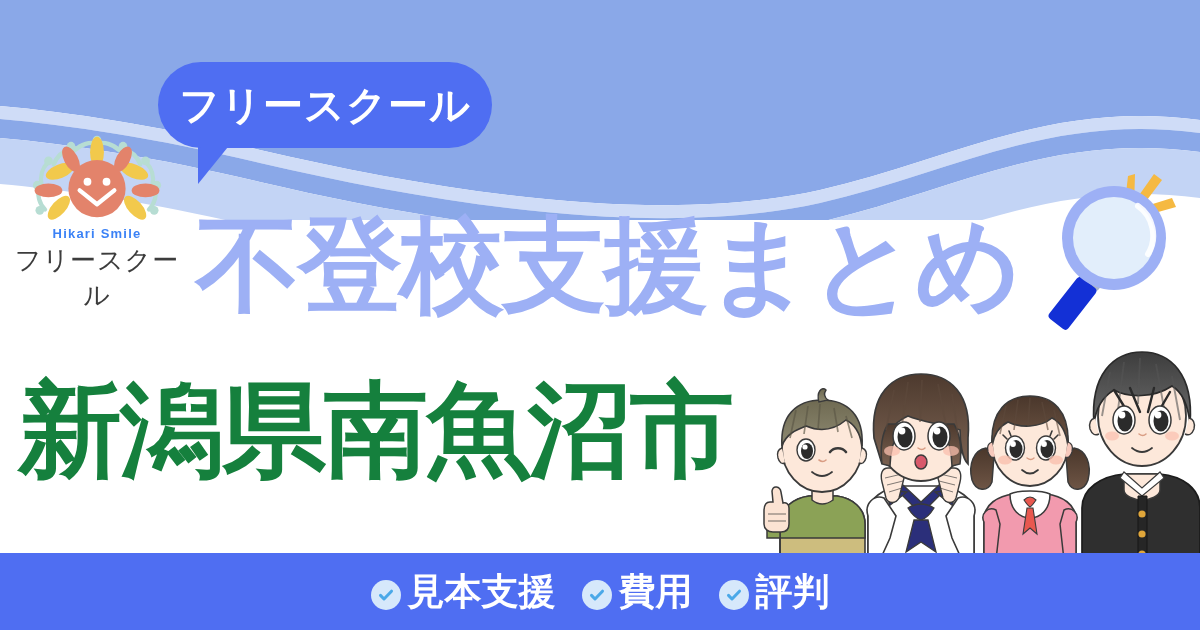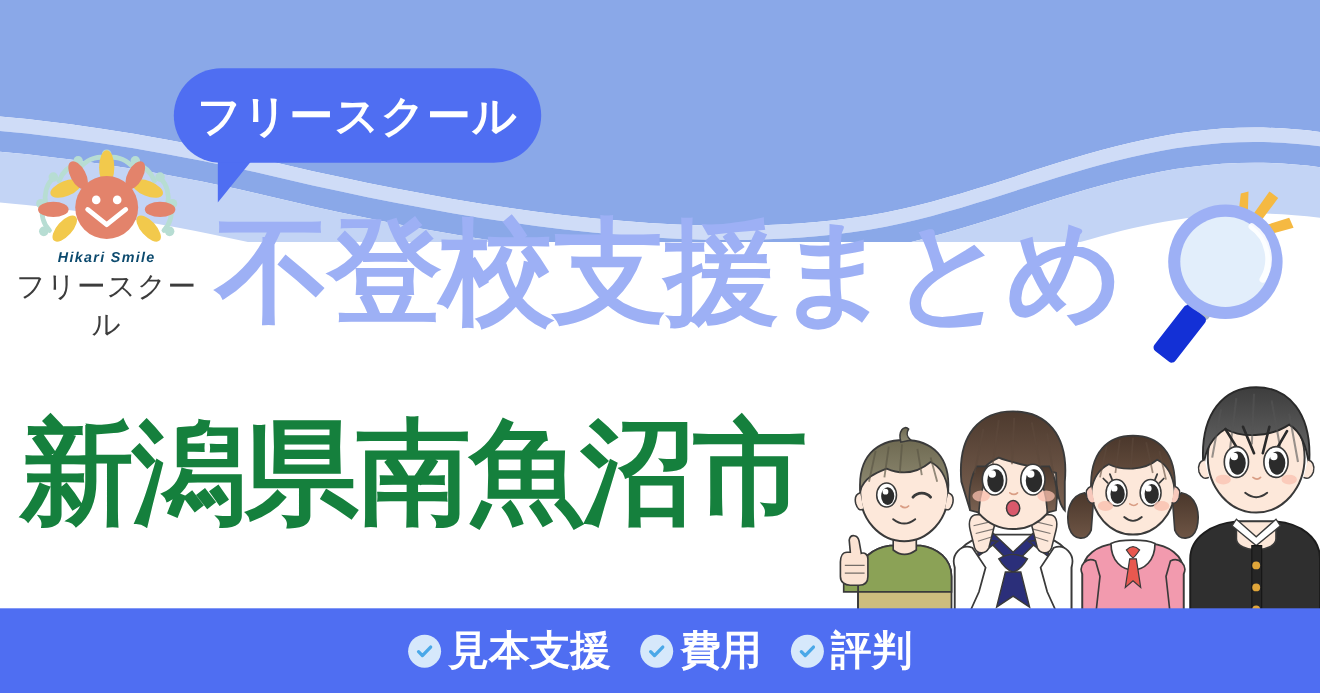--- a/index.html
+++ b/index.html
@@ -65,38 +65,37 @@
     top:128px;
     width:178px;
     height:152px;
     z-index:5;
     text-align:center;
   }
   .logo-mark { width:178px; height:104px; display:block; }
   .logo-en {
     font-size:13px;
     font-weight:700;
-    color:#0c4a6e;
+    color:#3b82f6;
     letter-spacing:1.2px;
     margin-top:-6px;
-    font-style:italic;
   }
   .logo-jp {
     font-size:26px;
     font-weight:400;
     color:#3c3c3c;
     letter-spacing:1px;
     margin-top:2px;
   }
 
   
   .headline-1 {
     position:absolute;
     left:196px;
-    top:196px;
+    top:213px;
     z-index:4;
     font-size:104px;
     line-height:1;
     font-weight:800;
     color:#9db0f5;
     letter-spacing:-2px;
     white-space:nowrap;
   }
 
   
@@ -142,21 +141,21 @@
     height:77px;
     background:#4f6ef2;
     display:flex;
     align-items:center;
     justify-content:center;
     gap:26px;
     z-index:10;
   }
   .bb-item {
     display:flex;
-    align-items:center;
+    align-items:flex-end;
     gap:7px;
     white-space:nowrap;
   }
   .bb-check {
     width:30px; height:30px;
     border-radius:50%;
     background:#d6e8fb;
     display:flex;
     align-items:center;
     justify-content:center;

